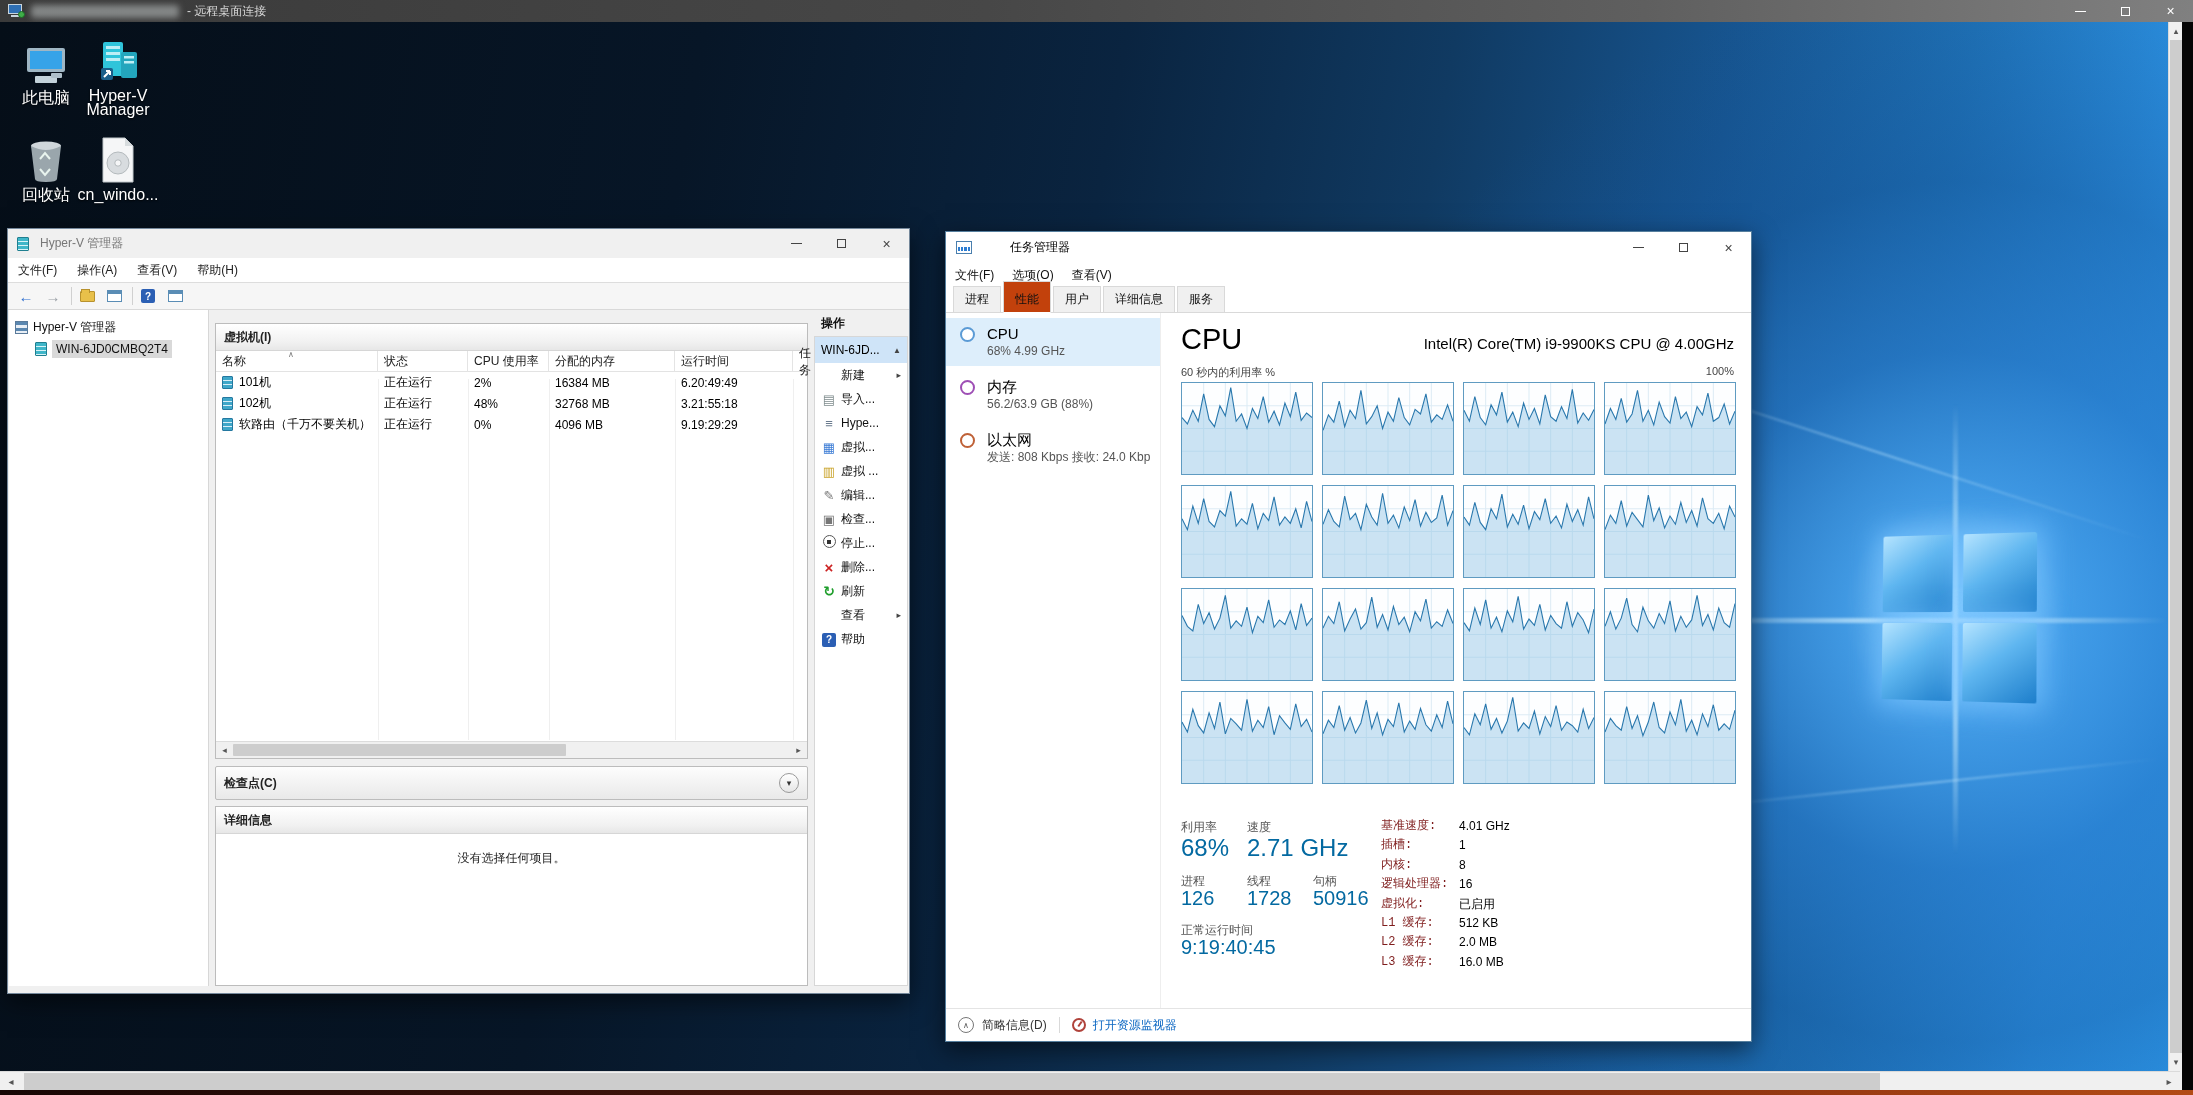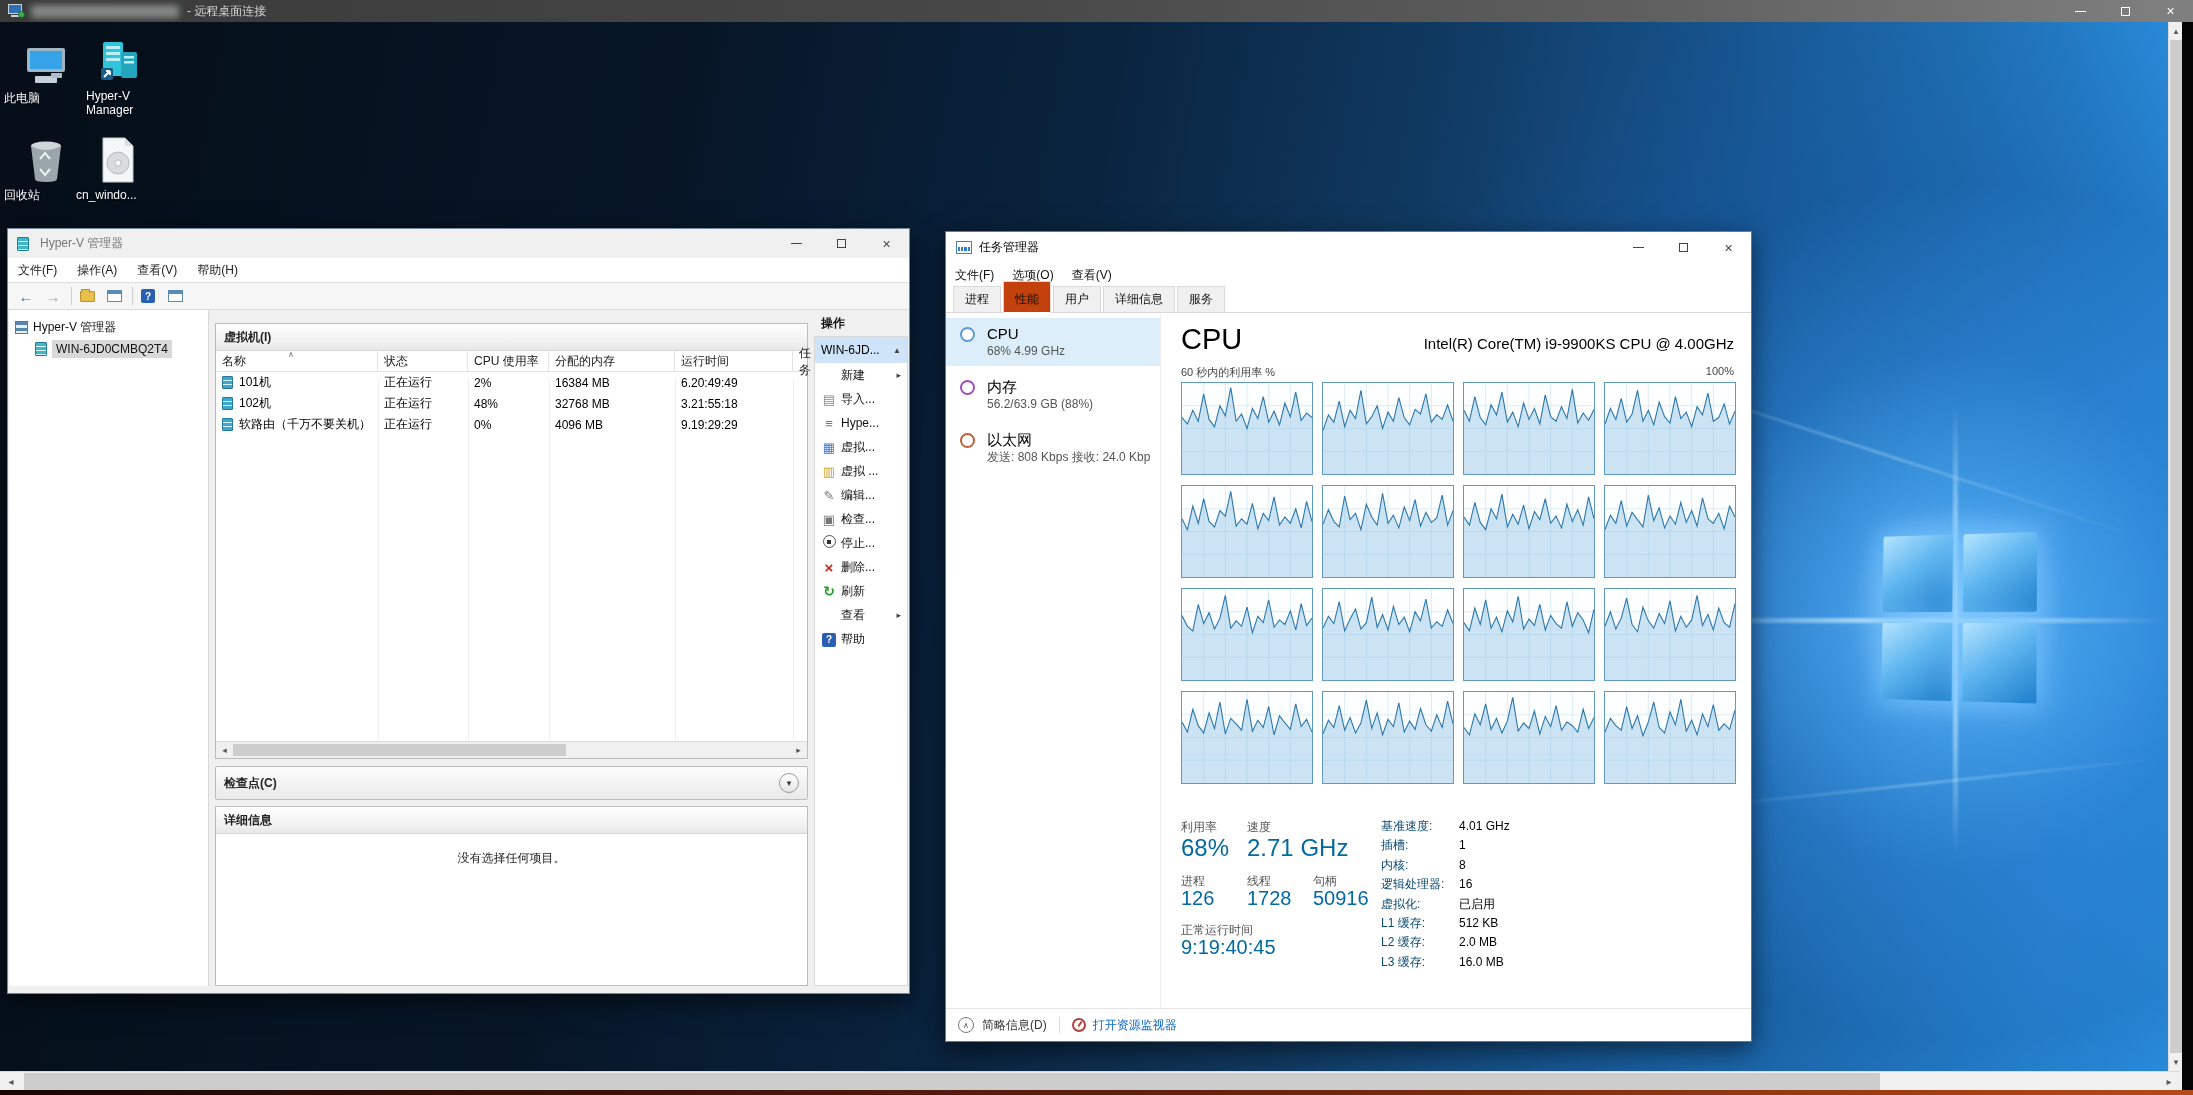--- a/index.html
+++ b/index.html
@@ -30,21 +30,21 @@
   .beam-h{position:absolute;height:5px;background:linear-gradient(90deg,rgba(180,225,255,0),rgba(210,240,255,.95),rgba(180,225,255,0));filter:blur(1px);}
   .beam-v{position:absolute;width:5px;background:linear-gradient(180deg,rgba(180,225,255,0),rgba(210,240,255,.95),rgba(180,225,255,0));filter:blur(1px);}
   .beam-d{position:absolute;height:2px;background:linear-gradient(90deg,rgba(160,215,255,0),rgba(190,230,255,.5),rgba(160,215,255,0));filter:blur(1px);}
   .winlogo{position:absolute;left:1878px;top:512px;width:162px;height:172px;
     transform:perspective(700px) rotateY(-14deg) rotateX(2deg);
     display:grid;grid-template-columns:74px 74px;grid-template-rows:78px 78px;gap:11px;}
   .pane{background:linear-gradient(145deg,#b5e4ff 0%,#5fb6f0 45%,#1d7ecb 100%);
     box-shadow:0 0 28px 7px rgba(120,195,255,.75);border-radius:2px;}
 
   
-  .dicon{position:absolute;width:84px;text-align:left;color:#fff;font-size:12px;
+  .dicon{position:absolute;width:84px;text-align:center;color:#fff;font-size:16px;
     text-shadow:0 1px 2px rgba(0,0,0,.85);}
   .dicon .art{height:48px;display:flex;align-items:flex-end;justify-content:center;margin-bottom:5px;}
   .dicon .lbl{line-height:14px;}
 
   
   .win{position:absolute;background:#f0f0f0;border:1px solid #75889b;box-shadow:0 8px 24px rgba(0,0,0,.55);}
   .titlebar{display:flex;align-items:center;font-size:12px;position:relative;}
   .cap-btns{margin-left:auto;display:flex;height:100%;}
   .cap-btn{width:45px;display:flex;align-items:center;justify-content:center;color:#444;}
   .cap-btn .glyph-min{background:#444;}
@@ -108,21 +108,21 @@
   .hv-action-item{height:24px;display:flex;align-items:center;padding:0 6px 0 4px;color:#111;}
   .ai-icon{width:20px;text-align:center;margin-right:2px;font-size:13px;flex:0 0 auto;}
   .ai-arrow{margin-left:auto;color:#444;font-size:9px;}
   .stop-ico{display:inline-block;width:13px;height:13px;border-radius:50%;border:1px solid #555;position:relative;}
   .stop-ico:before{content:"";position:absolute;left:3.5px;top:3.5px;width:4px;height:4px;background:#333;}
   .del-ico{color:#cc2222;font-weight:bold;font-size:15px;}
   .ref-ico{color:#1f9e2c;font-weight:bold;font-size:14px;}
 
   
   .tm{left:945px;top:209px;width:807px;height:811px;background:#fff;z-index:3;border:1px solid #567f9e;}
-  .tm .titlebar{height:31px;background:#fff;padding-left:10px;color:#000;}
+  .tm .titlebar{height:31px;background:#fff;padding-left:10px;color:#000;gap:31px;}
   .tm-ico{width:16px;height:13px;border:1px solid #4a7fae;position:relative;background:#fff;}
   .tm-ico:before{content:"";position:absolute;left:1px;top:5px;width:12px;height:4px;
     background:linear-gradient(90deg,#2d7dd2 0 2px,transparent 2px 3px,#2d7dd2 3px 5px,transparent 5px 6px,#2d7dd2 6px 9px,transparent 9px 10px,#2d7dd2 10px 12px);}
   .tm-title{margin-left:7px;}
   .tm-menubar{height:24px;display:flex;align-items:center;font-size:12px;color:#111;background:#fff;}
   .tm-menubar span{padding:0 9px;}
   .tm-tabs{height:26px;display:flex;align-items:flex-end;padding-left:7px;background:#fff;border-bottom:1px solid #d9d9d9;position:relative;}
   .tm-tab{padding:4px 11px;font-size:12px;color:#111;background:#f0f0f0;border:1px solid #d9d9d9;border-bottom:none;margin-right:2px;}
   .tm-tab.active{background:#c2410c;position:relative;padding-top:9px;margin-bottom:-1px;border-bottom:1px solid #fff;}
   .tm-body{position:absolute;left:0;top:81px;right:0;bottom:33px;background:#fff;}
@@ -143,21 +143,21 @@
   .core-cell{border:1px solid #5f9bc1;background:#fdfeff;}
   .core-cell svg{width:100%;height:100%;display:block;}
   .ggrid{stroke:#dcebf5;stroke-width:1;vector-effect:non-scaling-stroke;}
   .garea{fill:rgba(141,196,229,.45);}
   .gline{stroke:#2a78ad;stroke-width:1.1;fill:none;vector-effect:non-scaling-stroke;}
   .stat-label{position:absolute;font-size:12px;color:#555;}
   .stat-value{position:absolute;color:#0369a1;}
   .v24{font-size:24px;} .v20{font-size:20px;}
   .specs{position:absolute;left:213px;top:504px;font-size:12px;color:#000;}
   .spec-row{display:flex;line-height:19.4px;}
-  .spec-label{width:78px;color:#0c4a6e;}
+  .spec-label{width:78px;color:#7f1d1d;font-family:Liberation Mono, monospace;}
   .tm-footer{position:absolute;left:0;right:0;bottom:0;height:33px;border-top:1px solid #e4e4e4;
     display:flex;align-items:center;font-size:12px;color:#333;padding-left:12px;background:#fff;}
   .circ{width:16px;height:16px;border-radius:50%;border:1px solid #777;display:inline-flex;align-items:center;justify-content:center;
     font-size:8px;color:#555;margin-right:8px;}
   .foot-sep{width:1px;height:16px;background:#d9d9d9;margin:0 12px;}
   .resmon-ico{width:14px;height:14px;border-radius:50%;border:2px solid #b0423a;position:relative;margin-right:7px;background:#fff;}
   .resmon-ico:before{content:"";position:absolute;left:5px;top:1px;width:2px;height:6px;background:#b0423a;transform:rotate(35deg);}
   .resmon{color:#0a66c2;}
 
   

